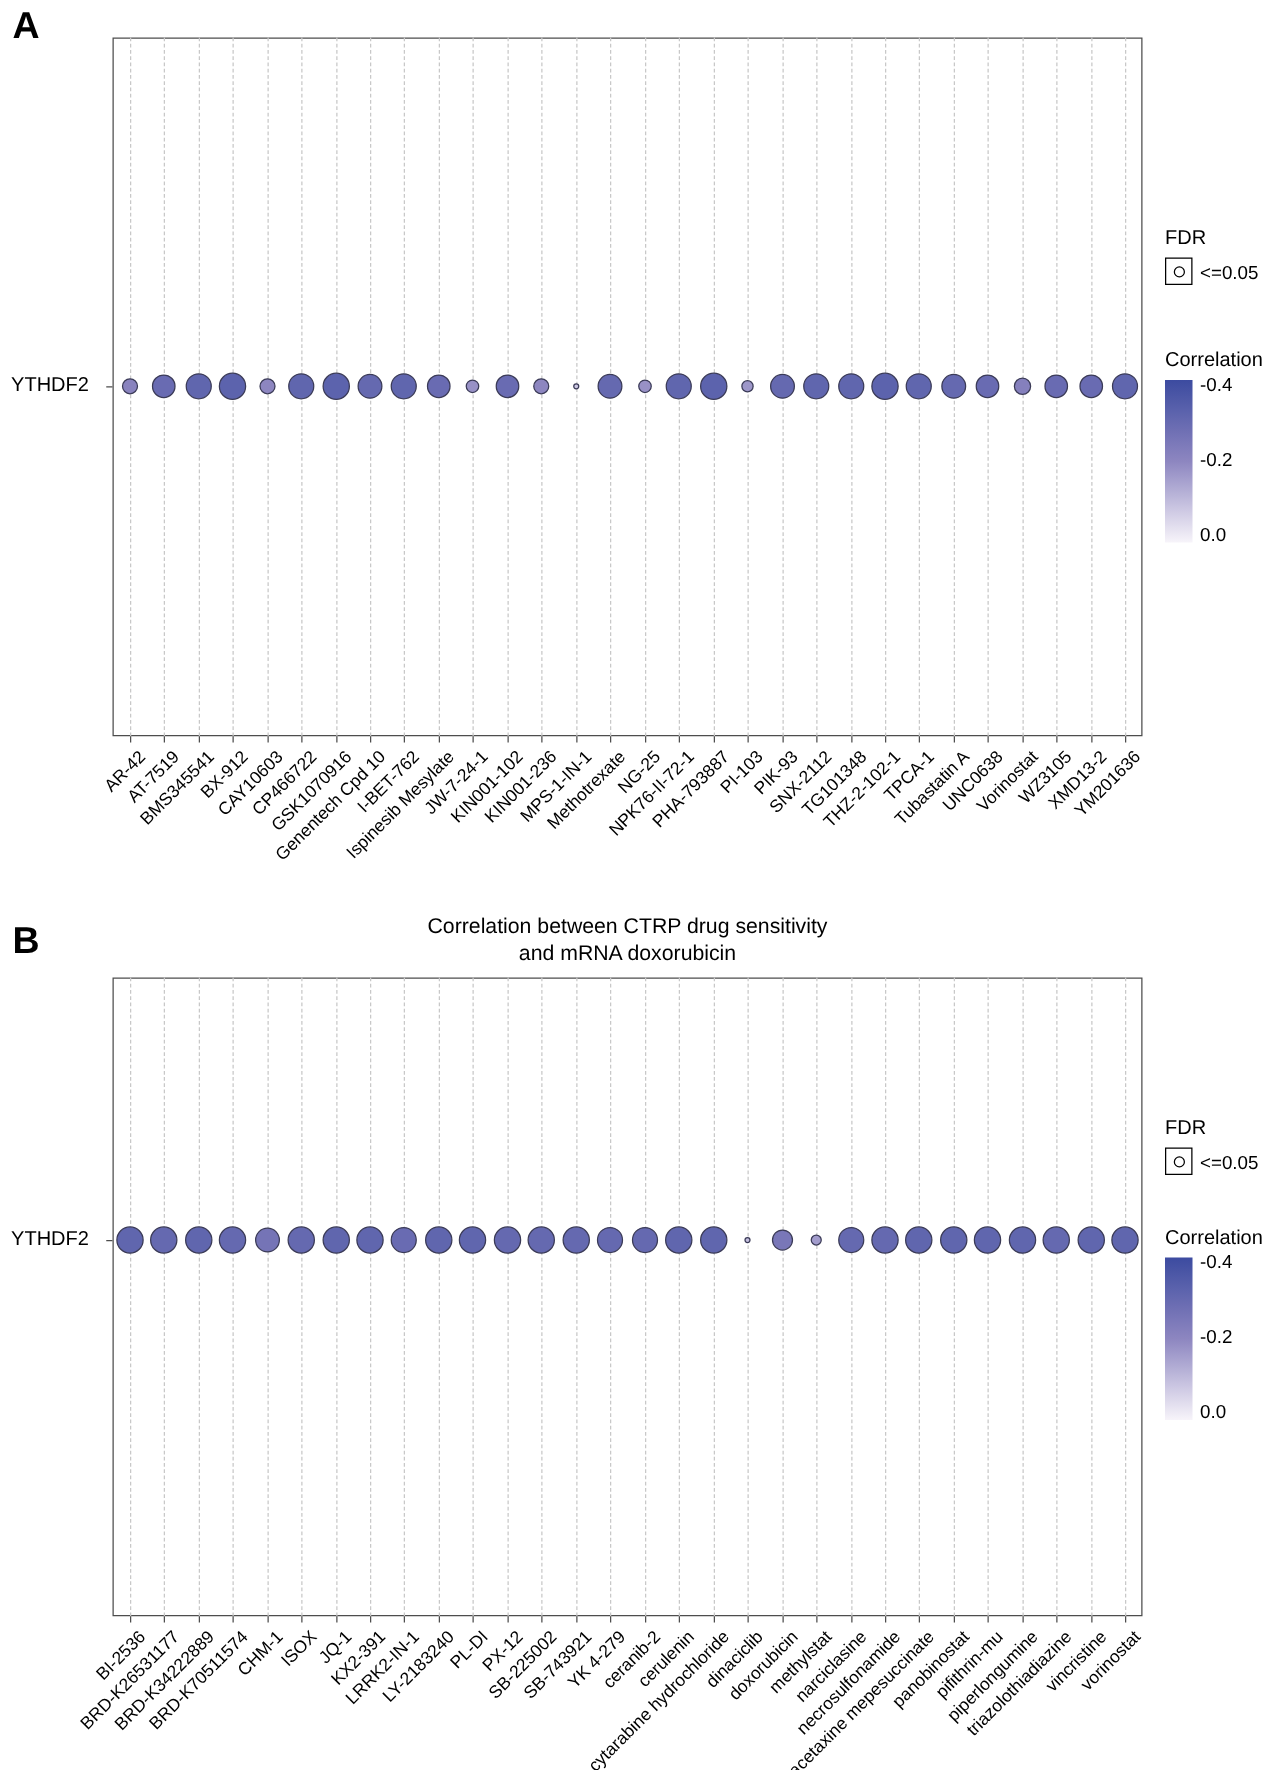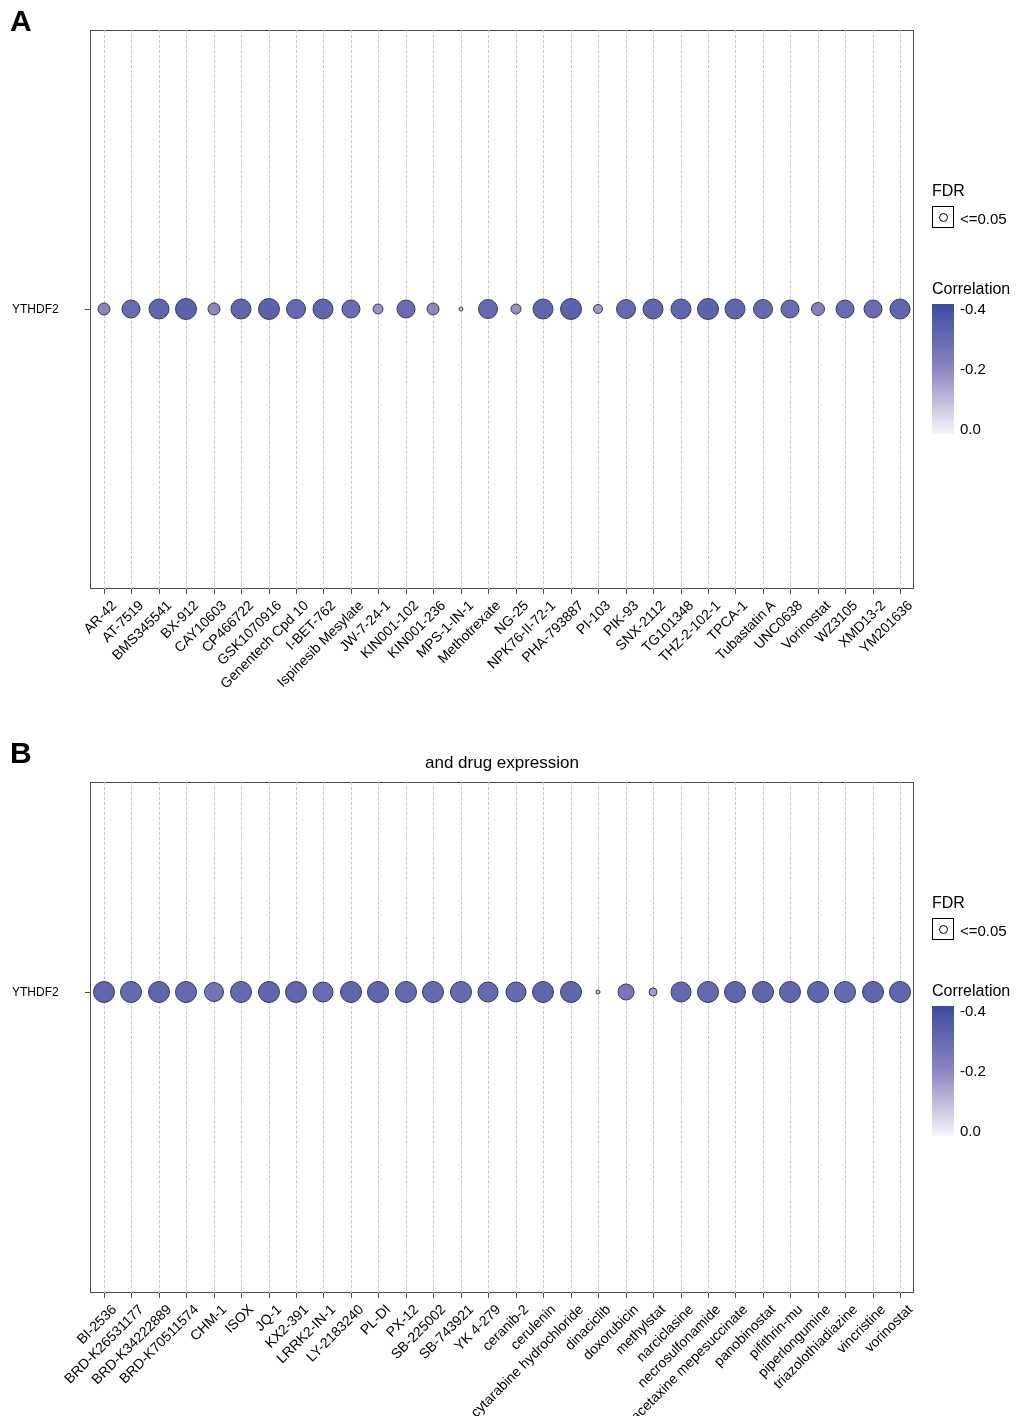--- a/index.html
+++ b/index.html
@@ -52,25 +52,24 @@
   }
   .dot {
     position: absolute;
     border-radius: 50%;
     border: 1px solid #3b3b57;
     transform: translate(-50%, -50%);
     box-sizing: border-box;
   }
   .y-tick-label {
     position: absolute;
-    font-size: 12px;
-    text-align: left;
+    font-size: 16px;
+    text-align: center;
     white-space: nowrap;
     transform: translateY(-50%);
-    padding-left: 12px;
   }
   .y-tick-mark {
     position: absolute;
     width: 5px;
     height: 0;
     border-top: 1px solid #4d4d4d;
   }
   .x-tick-mark {
     position: absolute;
     width: 0;
@@ -269,21 +268,22 @@
 
   <div class="legend-title" style="left:932px; top:280px;">Correlation</div>
   <div class="colorbar" id="cbar-a" style="left: 932px; top: 304px; width: 22px; height: 130px; background: linear-gradient(rgb(60, 75, 160) 0%, rgb(76, 87, 166) 10%, rgb(92, 99, 173) 20%, rgb(109, 110, 179) 30%, rgb(125, 122, 186) 40%, rgb(141, 134, 192) 50%, rgb(162, 156, 204) 60%, rgb(183, 178, 215) 70%, rgb(205, 200, 227) 80%, rgb(226, 222, 238) 90%, rgb(247, 244, 250) 100%);"></div>
   <div class="cb-tick-label" style="left:960px; top:308px;">-0.4</div>
   <div class="cb-tick-label" style="left:960px; top:368px;">-0.2</div>
   <div class="cb-tick-label" style="left:960px; top:428px;">0.0</div>
 </div>
 
 <div class="panel" id="panel-b">
   <div class="panel-letter" style="left:10px; top:18px;">B</div>
-  <div class="panel-title" style="left:90px; top:34px; width:824px;">and drug expression</div>
+  <div class="panel-title" style="left:90px; top:12px; width:824px;">Correlation between CTRP drug sensitivity</div>
+  <div class="panel-title" style="left:90px; top:34px; width:824px;">and mRNA doxorubicin</div>
 
   <div class="plot-frame" id="frame-b" style="left:90px; top:64px; width:824px; height:511px;"></div>
 
   <div class="y-tick-label" style="left:0px; top:274px; width:80px;">YTHDF2</div>
   <div class="y-tick-mark" style="left:85px; top:274px;"></div>
 
   <div id="grid-b">
       <div class="gridline" style="left: 103.733px; top: 64px; height: 511px;"></div>
       <div class="gridline" style="left: 131.2px; top: 64px; height: 511px;"></div>
       <div class="gridline" style="left: 158.667px; top: 64px; height: 511px;"></div>

